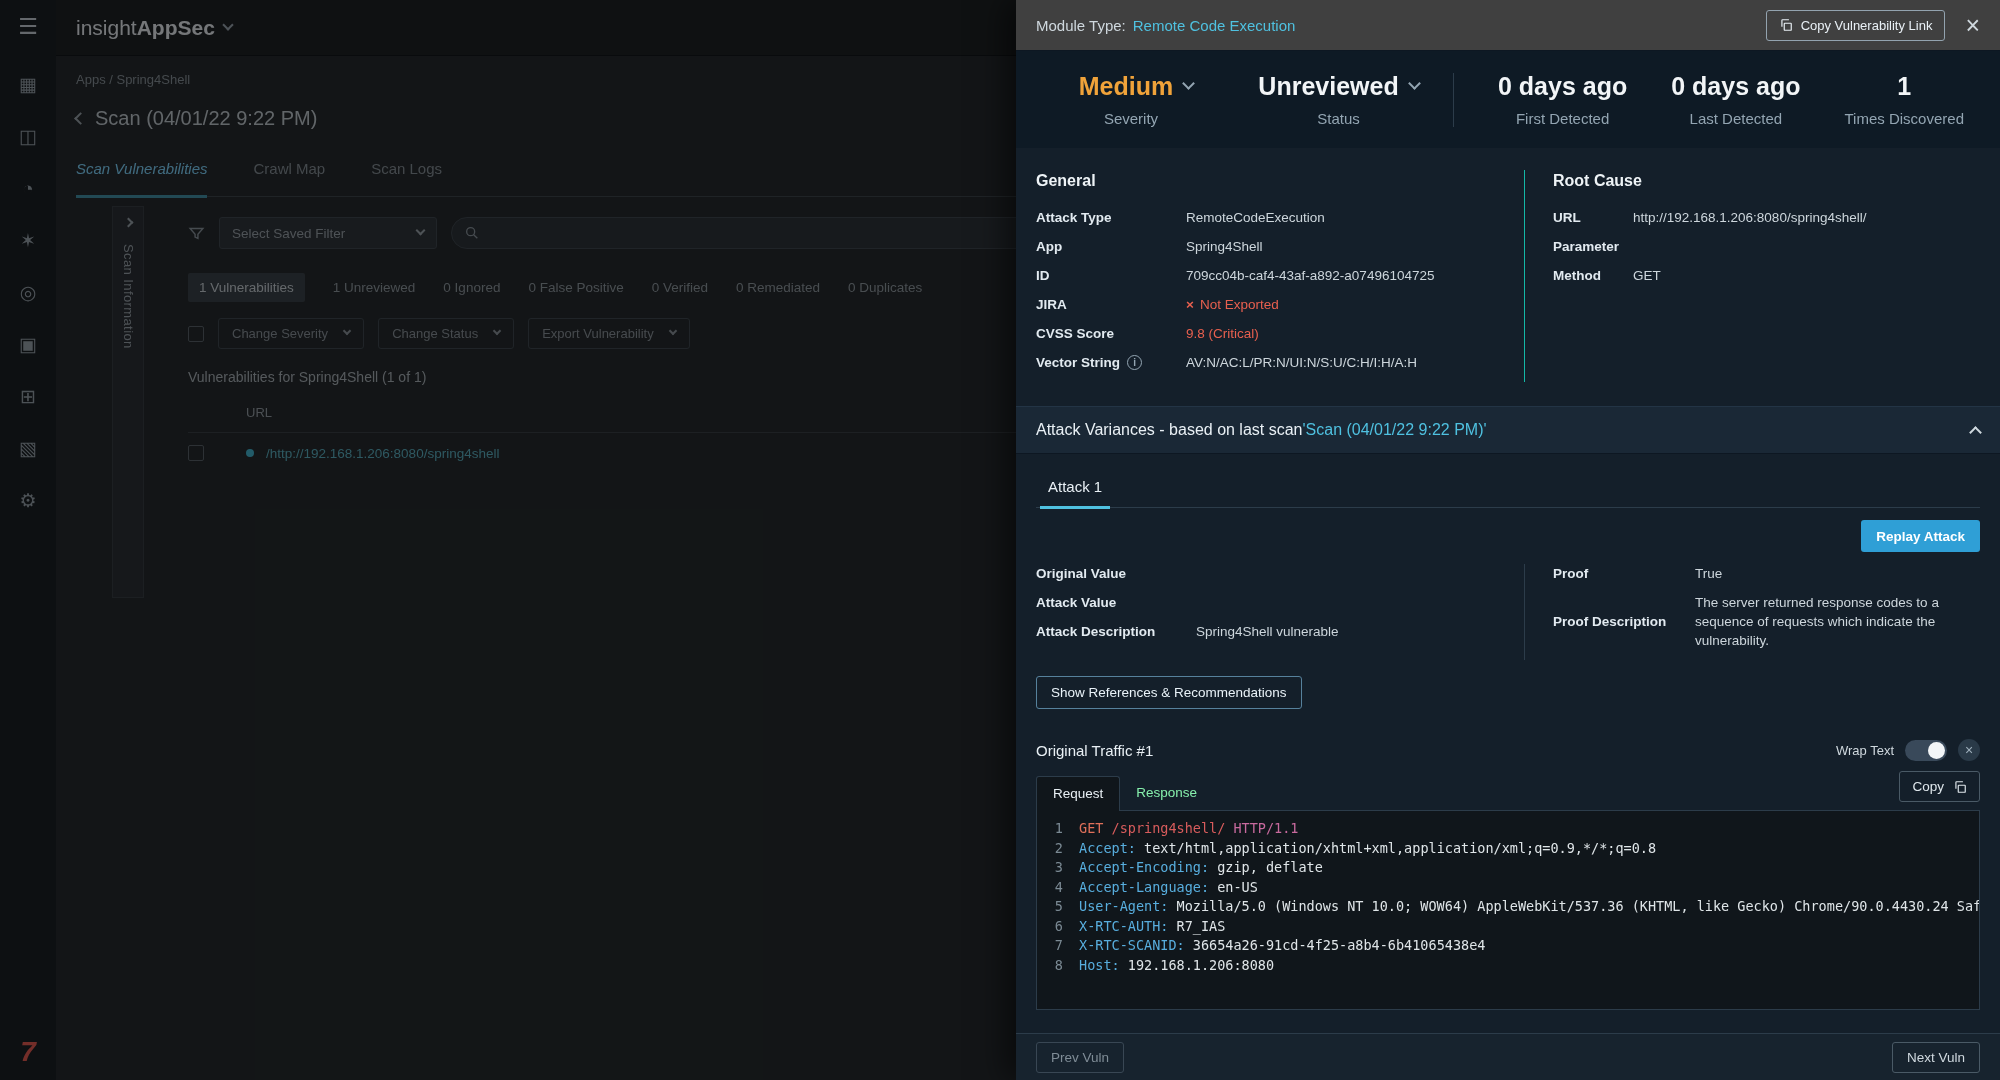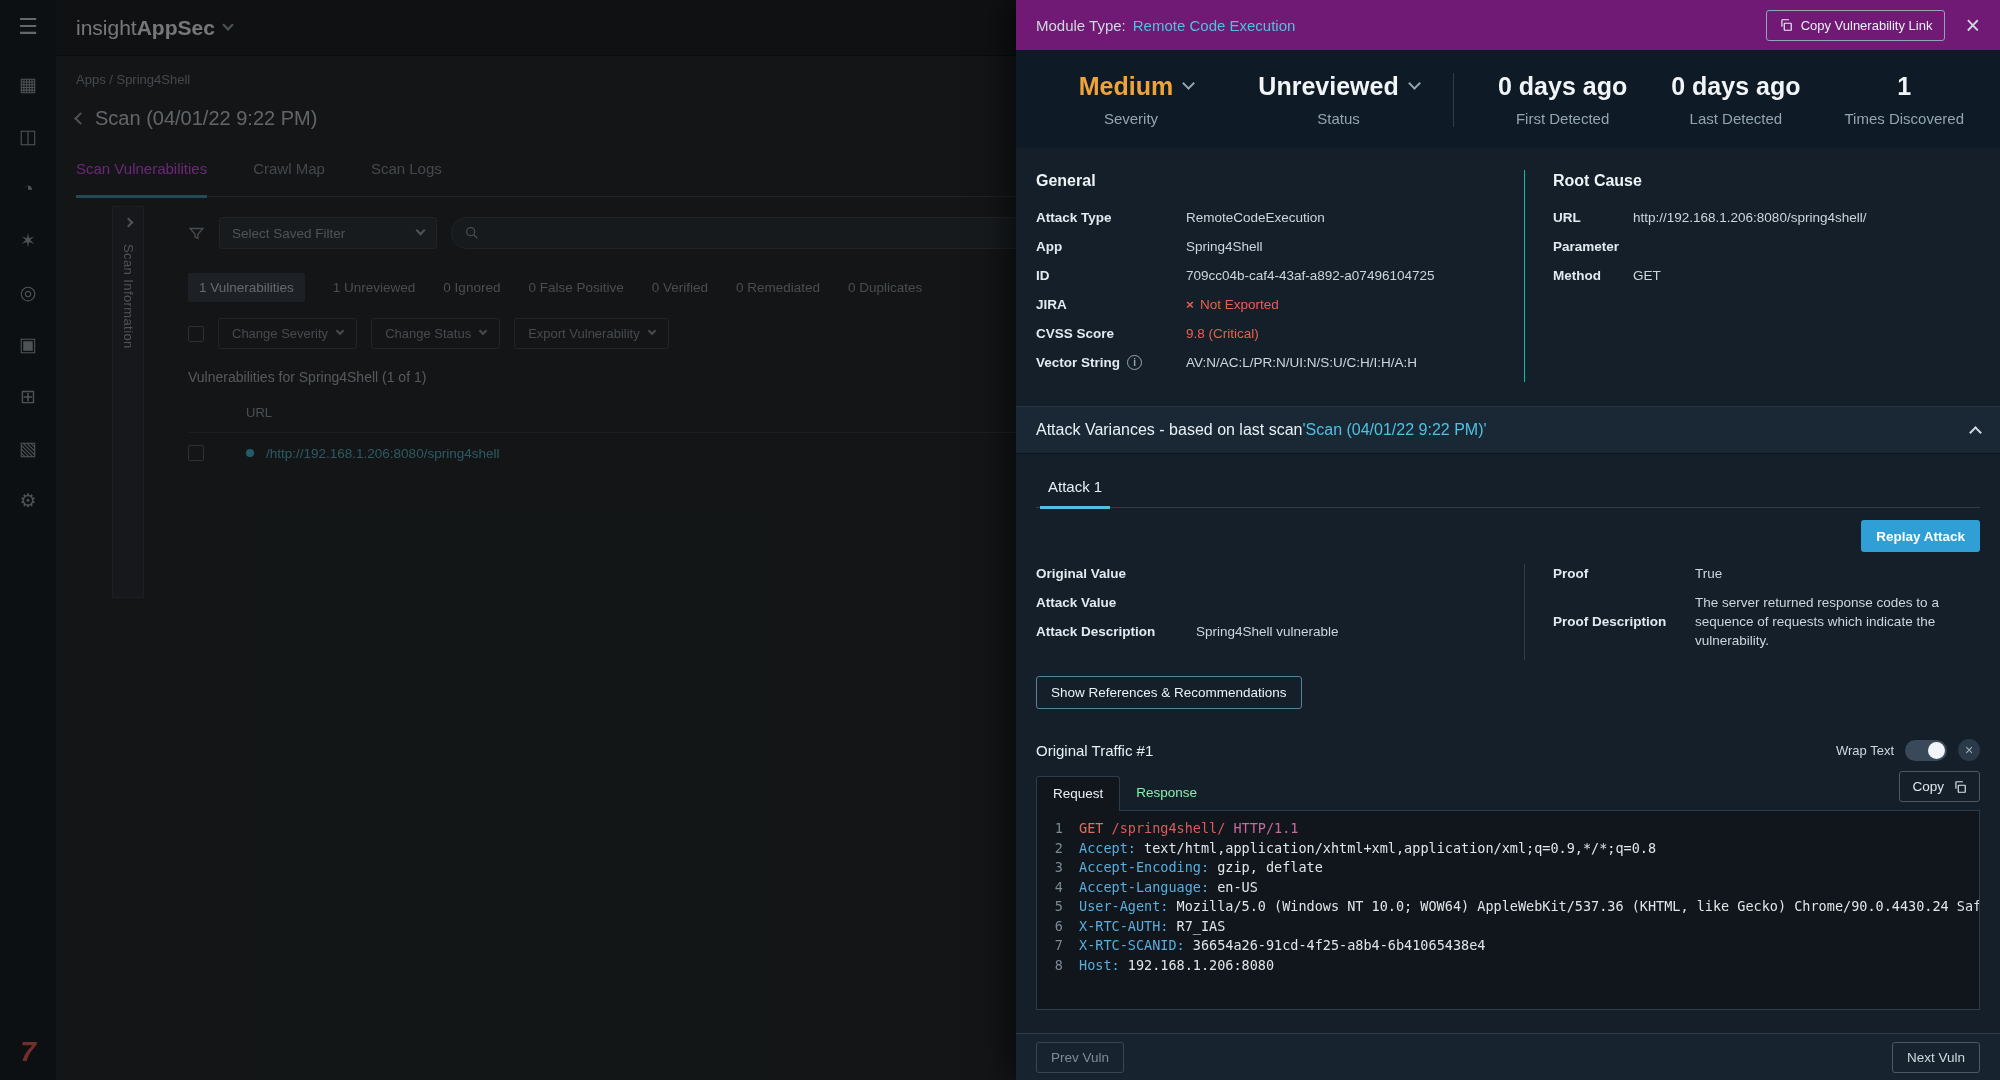--- a/index.html
+++ b/index.html
@@ -26,54 +26,54 @@
   .brand .bold { font-weight:700; }
   .brand .caret { color:#9aa4ab; }
 
   
   .bg-content { position:absolute; left:56px; top:56px; right:0; bottom:0; background:#202324; color:#9aa1a7; z-index:1; padding:16px 0 0 20px; overflow:hidden; }
   .breadcrumb { font-size:13px; color:#878e94; }
   .pg-title { margin-top:20px; font-size:20px; color:#c3c9ce; display:flex; align-items:center; }
   .pg-title .caret.left { width:9px; height:9px; color:#9aa1a7; }
   .bg-tabs { margin-top:30px; display:flex; gap:46px; font-size:15px; padding-bottom:10px; border-bottom:1px solid #3a3f43; width:1920px; }
   .bg-tab { color:#858c92; padding-bottom:9px; cursor:pointer; }
-  .bg-tab.active { color:#d946ef; border-bottom:3px solid #3f8ea4; margin-bottom:-12px; }
+  .bg-tab.active { color:#7dd3fc; border-bottom:3px solid #3f8ea4; margin-bottom:-12px;font-style:italic; }
   .scan-strip { position:absolute; left:56px; top:150px; width:32px; height:392px; background:#26292d; border:1px solid #34383c; display:flex; flex-direction:column; align-items:center; padding-top:12px; }
   .scan-strip .caret.right { width:7px; height:7px; color:#9aa1a7; margin-bottom:18px; }
   .v-label { writing-mode:vertical-rl; font-size:13px; color:#9aa1a7; letter-spacing:.4px; }
   .bg-main { margin-left:112px; margin-top:20px; width:1500px; }
   .filter-row { display:flex; align-items:center; gap:14px; }
   .funnel { color:#8a9299; display:flex; }
   .bg-select { width:218px; height:32px; background:#2b2f33; border:1px solid #3b4147; border-radius:3px; display:flex; align-items:center; padding:0 12px; font-size:13.5px; color:#9aa1a7; cursor:pointer; }
   .bg-select .caret { margin-left:auto; width:7px; height:7px; }
   .bg-search { width:590px; height:32px; background:#282c30; border:1px solid #3b4147; border-radius:16px; display:flex; align-items:center; padding:0 12px; color:#8a9299; cursor:text; }
   .counts-row { margin-top:24px; display:flex; align-items:center; gap:28px; font-size:13.5px; color:#8f969c; }
   .count-chip { background:#363c41; border-radius:2px; padding:7px 11px; color:#c9cfd4; cursor:pointer; }
   .count-item { cursor:pointer; }
   .actions-row { margin-top:16px; display:flex; align-items:center; gap:14px; }
   .bg-checkbox { width:16px; height:16px; border:1px solid #565c62; border-radius:2px; background:transparent; cursor:pointer; }
-  .bg-btn { height:31px; border:1px solid #3b4147; border-radius:3px; background:transparent; color:#8a9096; font-size:13px; padding:0 13px; display:flex; align-items:center; cursor:pointer; }
+  .bg-btn { height:31px; border:1px solid #3b4147; border-radius:3px; background:transparent; color:#8a9096; font-size:13px; padding:0 13px; display:flex; align-items:center; cursor:pointer;gap:7px; }
   .bg-btn .caret { width:6px; height:6px; }
   .list-title { margin-top:20px; font-size:14px; color:#aab0b5; }
   .bg-table { margin-top:20px; }
   .bg-thead { display:flex; font-size:13px; color:#959ca2; padding-bottom:12px; border-bottom:1px solid #35393d; }
   .bg-trow { display:flex; align-items:center; margin-top:12px; font-size:13.5px; }
   .col-spacer { flex:0 0 58px; display:flex; align-items:center; }
   .col-url { flex:1 1 auto; display:flex; align-items:center; }
   .col-param { flex:0 0 230px; }
   .col-module { flex:0 0 300px; }
   .sev-dot { width:8px; height:8px; border-radius:50%; background:#3fb5cf; margin-right:12px; }
   .row-link { color:#58aebf; cursor:pointer; }
 
   
   .scrim { position:absolute; inset:0; background:rgba(8,10,12,0.52); z-index:5; }
 
   
   .panel { position:absolute; top:0; right:0; bottom:0; width:984px; background:#141f2a; z-index:10; display:flex; flex-direction:column; color:#d7e0e6; font-size:14px; box-shadow:-10px 0 30px rgba(0,0,0,.55); }
-  .p-header { flex:0 0 51px; background:#701a75; border-bottom:1px solid #0d1722; display:flex; align-items:center; padding:0 20px; font-size:15px; }
+  .p-header { flex:0 0 51px; background:#404040; border-bottom:1px solid #0d1722; display:flex; align-items:center; padding:0 20px; font-size:15px; }
   .mt-label { color:#cfd8de; margin-right:7px; }
   .link { color:#4fc1e0; }
   a.link, .linkable { cursor:pointer; }
   .btn-outline-light { margin-left:auto; height:31px; border:1px solid #93a3af; border-radius:3px; background:transparent; color:#e9f0f5; font-size:13px; padding:0 12px; display:flex; align-items:center; gap:8px; cursor:pointer; }
   .close-x { margin-left:20px; font-size:25px; color:#cfd8de; line-height:1; cursor:pointer; }
 
   .p-summary { flex:0 0 97px; background:#0e1a25; display:flex; align-items:center; padding:0 10px 0 20px; }
   .sum-block { display:flex; flex-direction:column; align-items:center; }
   .sum-block.w1 { width:190px; }
   .sum-block.w2 { width:225px; }

